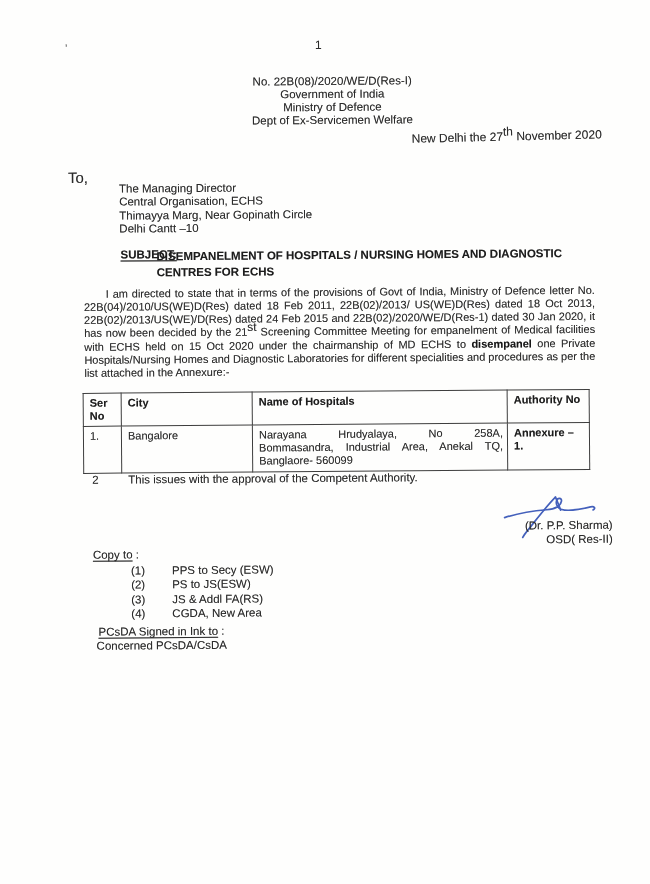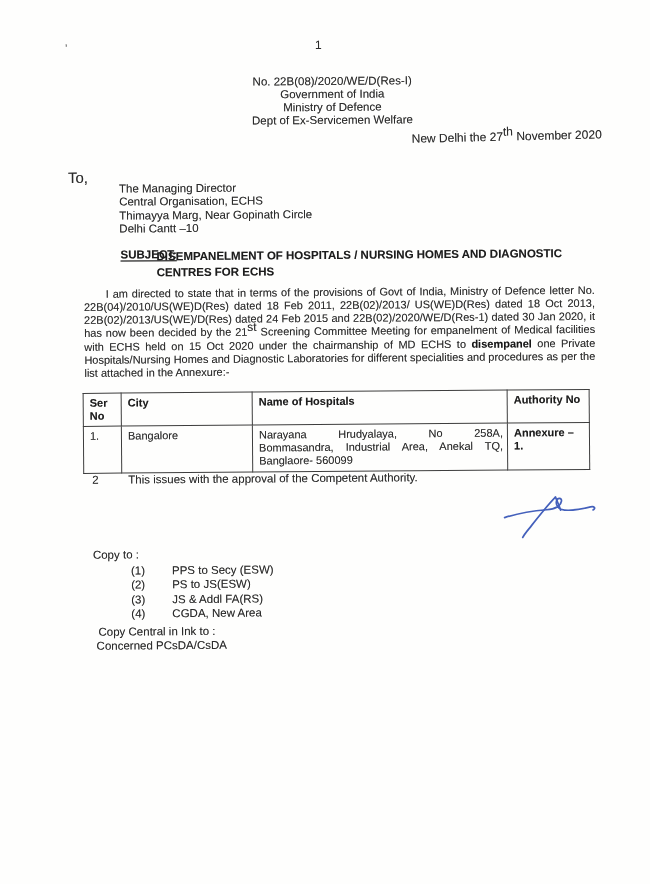--- a/index.html
+++ b/index.html
@@ -50,21 +50,21 @@
   .hdr-row th { height:24px; }
   .data-row td { height:40px; }
 
   .para2 { left:92px; top:472px; font-size:11.5px; }
   .para2 .p2-num { display:inline-block; width:36px; }
 
   .signature-svg { left:502px; top:493px; }
   .sig-block { right:38px; top:520px; text-align:right; font-size:11.5px; line-height:14px; }
 
   .copyto-label { left:92px; top:547px; font-size:11.5px; }
-  .copyto-label .u, .copysigned-label .u { text-underline-offset:2px; }
+  .copyto-label .u, .copysigned-label .u { text-decoration:underline; text-underline-offset:2px; }
   .copyto-list { left:130px; top:562px; font-size:11.5px; line-height:14.3px; }
   .copyto-list .num { display:inline-block; width:41px; }
 
   .copysigned-label { left:97px; top:624px; font-size:11.5px; }
   .concerned { left:95px; top:638px; font-size:11.5px; }
 </style>
 </head>
 <body>
 
 <div class="page">
@@ -129,35 +129,39 @@
     </div>
 
     <svg class="abs signature-svg" width="102" height="54" viewBox="0 0 102 54">
       <g fill="none" stroke="#3a58b8" stroke-width="1.7" stroke-linecap="round" opacity="0.95">
         <path d="M53 6 C47 12 37 24 29 34 C26 38 22 42 20 46"></path>
         <path d="M53 6 C55 11 57 15 58 19"></path>
         <path d="M2 26 C15 22 30 19.5 44 18.5 C52 18 58 16 59 10 C59.5 6.5 55 6 54 10 C53 14 56 18.5 62 19 C70 19.7 80 18 88 16 C92 15 93.5 17.5 90.5 19"></path>
       </g>
     </svg>
 
+    <div class="abs sig-block">
+      <div>(Dr. P.P. Sharma)</div>
+      <div>OSD( Res-II)</div>
+    </div>
 
     <div class="abs copyto-label"><span class="u">Copy to</span><span> :</span></div>
 
     <div class="abs copyto-list">
       <div>
         <span class="num">(1)</span><span>PPS to Secy (ESW)</span>
       </div>
       <div>
         <span class="num">(2)</span><span>PS to JS(ESW)</span>
       </div>
       <div>
         <span class="num">(3)</span><span>JS &amp; Addl FA(RS)</span>
       </div>
       <div>
         <span class="num">(4)</span><span>CGDA, New Area</span>
       </div>
     </div>
 
-    <div class="abs copysigned-label"><span class="u">Copy Central in Ink to</span><span> :</span></div>
+    <div class="abs copysigned-label"><span class="u">PCsDA Signed in Ink to</span><span> :</span></div>
     <div class="abs concerned">Concerned PCsDA/CsDA</div>
 
   </div>
 </div>
 
 </body></html>

